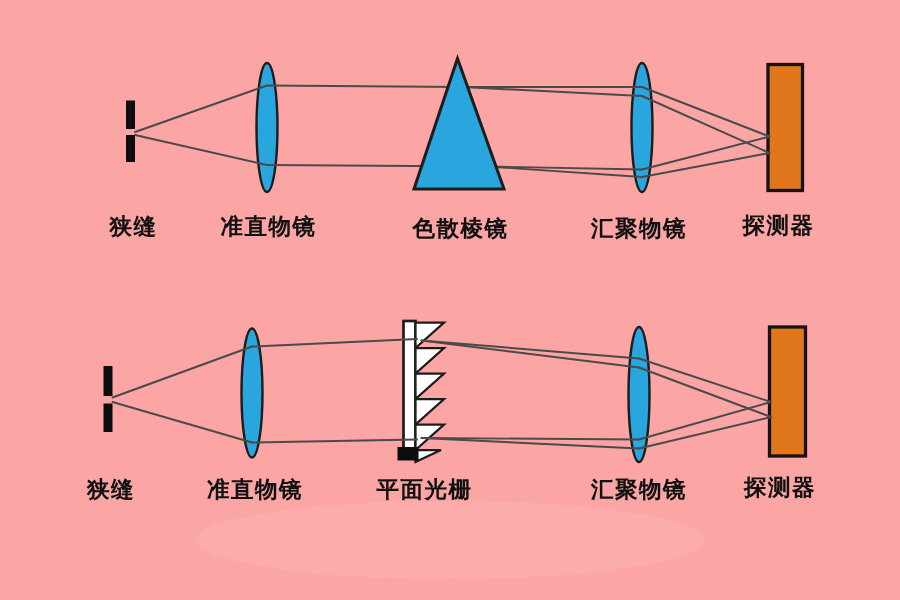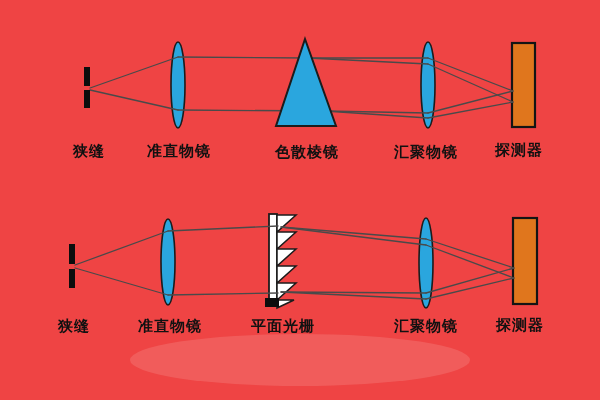--- a/index.html
+++ b/index.html
@@ -1,17 +1,17 @@
 <!DOCTYPE html>
 <html><head>
 <meta charset="utf-8">
 <style>
   html,body { margin:0; padding:0; background:#ffffff; }
   #stage {
-    position:relative; width:600px; height:400px; background:#ef4444;
+    position:relative; width:600px; height:400px; background:#fca5a5;
     font-family:"Liberation Sans", sans-serif; overflow:hidden;
   }
   svg { display:block; }
   .ray   { stroke:#4a4a4a; stroke-width:1.3; fill:none; stroke-linecap:round; }
   .optic { stroke:#1c1c1c; stroke-width:1.6; }
   .prism { stroke:#1c1c1c; stroke-width:2; }
   .detector { stroke:#141414; stroke-width:2.2; }
   .slitbar { fill:#0d0d0d; stroke:none; }
   .grating-bar { fill:#ffffff; stroke:#1c1c1c; stroke-width:1.8; }
   .tooth { fill:#ffffff; stroke:#1c1c1c; stroke-width:1.5; }

